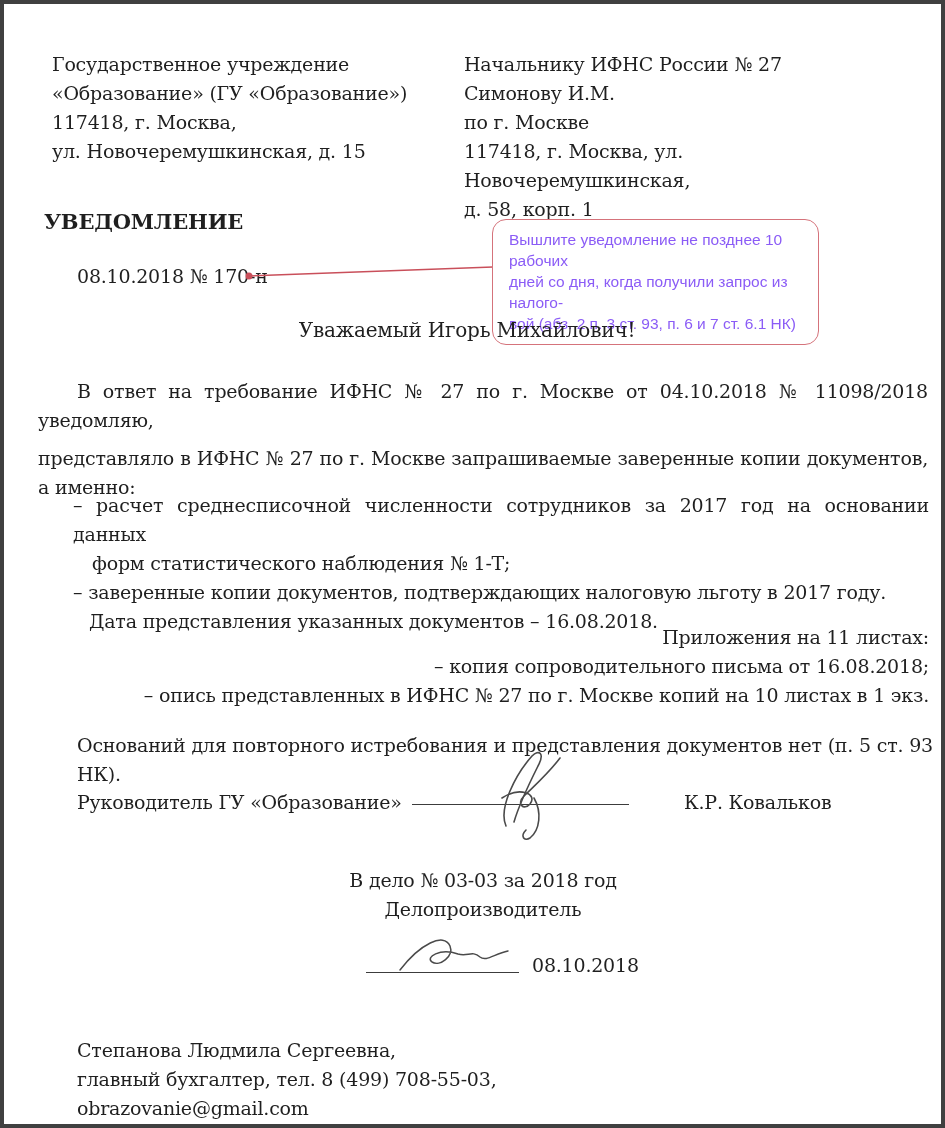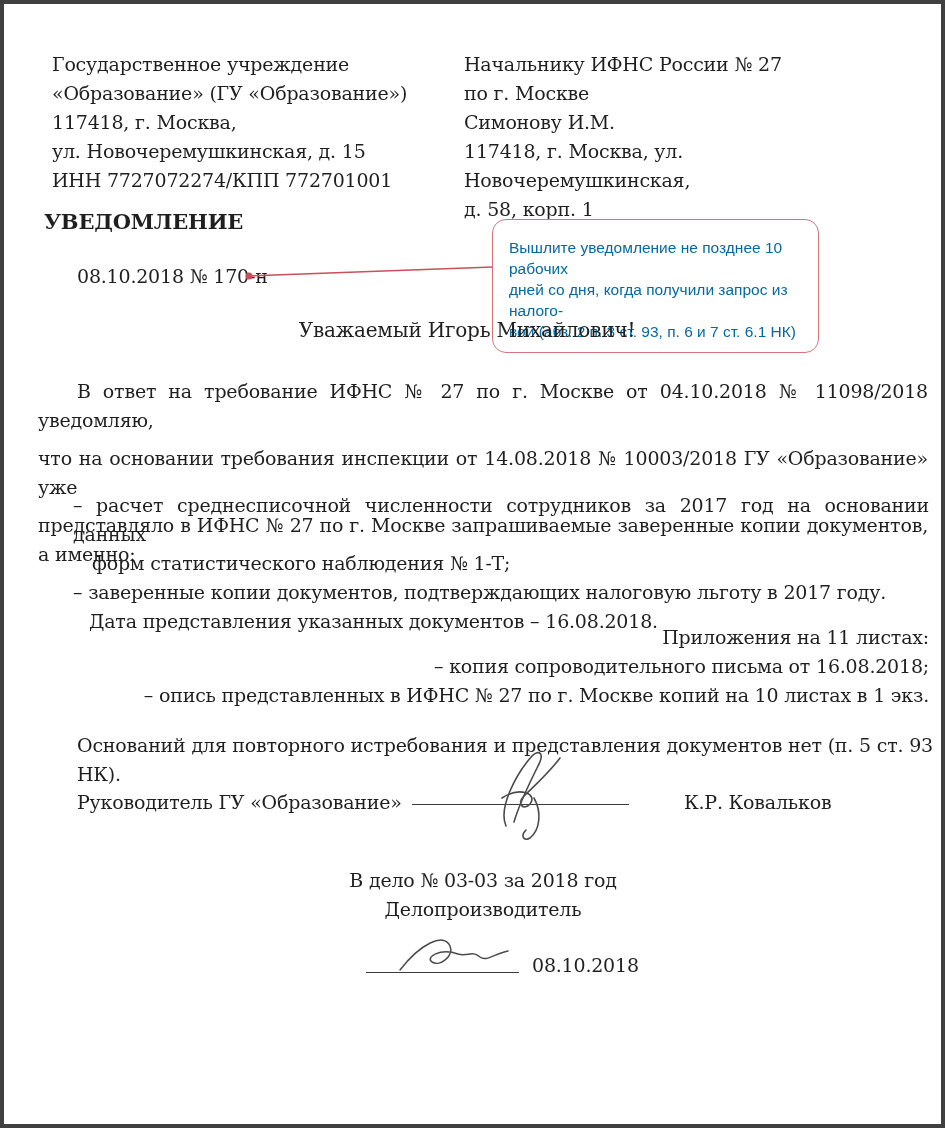--- a/index.html
+++ b/index.html
@@ -9,23 +9,23 @@
     font-family:"DejaVu Serif", serif;color:#1f1f1f;
     font-size:19px;line-height:29px;letter-spacing:-0.2px;
   }
   .abs{position:absolute;}
   .hdr-left{left:48px;top:46px;width:400px;}
   .hdr-right{left:460px;top:46px;width:450px;}
   .doc-title{left:40px;top:203px;font-weight:bold;font-size:21px;}
   .doc-num{left:73px;top:258px;}
   .callout{
     left:488px;top:215px;width:327px;box-sizing:border-box;
-    border:1.6px solid #d5737b;border-radius:14px;padding:17px 12px 10px 16px;
+    border:1.6px solid #d5737b;border-radius:14px;padding:9px 12px 10px 16px;
     font-family:"Liberation Sans", sans-serif;font-size:15.5px;line-height:21px;
-    letter-spacing:0;color:#0369a1;background:#fff;
+    letter-spacing:0;color:#8b5cf6;background:#fff;
   }
   .overlay{position:absolute;left:0;top:0;width:945px;height:1128px;pointer-events:none;}
   .salutation{left:18px;top:312px;width:890px;text-align:center;font-size:20px;}
   .body-par{left:34px;top:364px;width:890px;}
   .jline{text-align:justify;text-align-last:justify;margin-top:9px;}
   .indent1{text-indent:39px;}
   .list-block{left:69px;top:478px;width:856px;}
   .hang{padding-left:19px;}
   .data-line{margin-left:16px;}
   .attach-block{left:73px;top:619px;width:852px;text-align:right;}
@@ -43,27 +43,26 @@
 </head>
 <body>
 
 <div class="page">
 
   <div class="abs hdr-left">
     <div>Государственное учреждение</div>
     <div>«Образование» (ГУ «Образование»)</div>
     <div>117418, г. Москва,</div>
     <div>ул. Новочеремушкинская, д. 15</div>
-    <div>ИНН 7727072274/КПП 772701001</div>
   </div>
 
   <div class="abs hdr-right">
     <div>Начальнику ИФНС России № 27</div>
+    <div>Симонову И.М.</div>
     <div>по г. Москве</div>
-    <div>Симонову И.М.</div>
     <div>117418, г. Москва, ул. Новочеремушкинская,</div>
     <div>д. 58, корп. 1</div>
   </div>
 
   <div class="abs doc-title">УВЕДОМЛЕНИЕ</div>
   <div class="abs doc-num">08.10.2018 № 170-н</div>
 
   <svg class="overlay" width="945" height="1128" viewBox="0 0 945 1128">
     <circle cx="245" cy="272" r="3.5" fill="#c94f5a"></circle>
     <line x1="245" y1="272" x2="489" y2="263" stroke="#c94f5a" stroke-width="1.6"></line>
@@ -72,21 +71,20 @@
   <div class="abs callout">
     <div>Вышлите уведомление не позднее 10 рабочих</div>
     <div>дней со дня, когда получили запрос из налого-</div>
     <div>вой (абз. 2 п. 3 ст. 93, п. 6 и 7 ст. 6.1 НК)</div>
   </div>
 
   <div class="abs salutation">Уважаемый Игорь Михайлович!</div>
 
   <div class="abs body-par">
     <div class="jline indent1">В ответ на требование ИФНС № 27 по г. Москве от 04.10.2018 № 11098/2018 уведомляю,</div>
-    <div class="jline">что на основании требования инспекции от 14.08.2018 № 10003/2018 ГУ «Образование» уже</div>
     <div class="jline">представляло в ИФНС № 27 по г. Москве запрашиваемые заверенные копии документов,</div>
     <div>а именно:</div>
   </div>
 
   <div class="abs list-block">
     <div class="jline">– расчет среднесписочной численности сотрудников за 2017 год на основании данных</div>
     <div class="hang">форм статистического наблюдения № 1-Т;</div>
     <div>– заверенные копии документов, подтверждающих налоговую льготу в 2017 году.</div>
     <div class="data-line">Дата представления указанных документов – 16.08.2018.</div>
   </div>
@@ -114,14 +112,19 @@
     <div>Делопроизводитель</div>
   </div>
 
   <div class="abs sig2-line">
     <svg class="sig2-svg" width="120" height="50" viewBox="0 0 120 50">
       <path d="M6,40 C26,14 50,2 56,16 C60,26 46,37 38,32 C31,27 46,18 64,24 C74,27 78,20 86,27 C92,32 100,24 114,21" fill="none" stroke="#4a4a4a" stroke-width="1.5" stroke-linecap="round"></path>
     </svg>
   </div>
   <div class="abs sig2-date">08.10.2018</div>
 
+  <div class="abs footer-block">
+    <div>Степанова Людмила Сергеевна,</div>
+    <div>главный бухгалтер, тел. 8 (499) 708-55-03,</div>
+    <div>obrazovanie@gmail.com</div>
+  </div>
 
 </div>
 
 </body></html>

